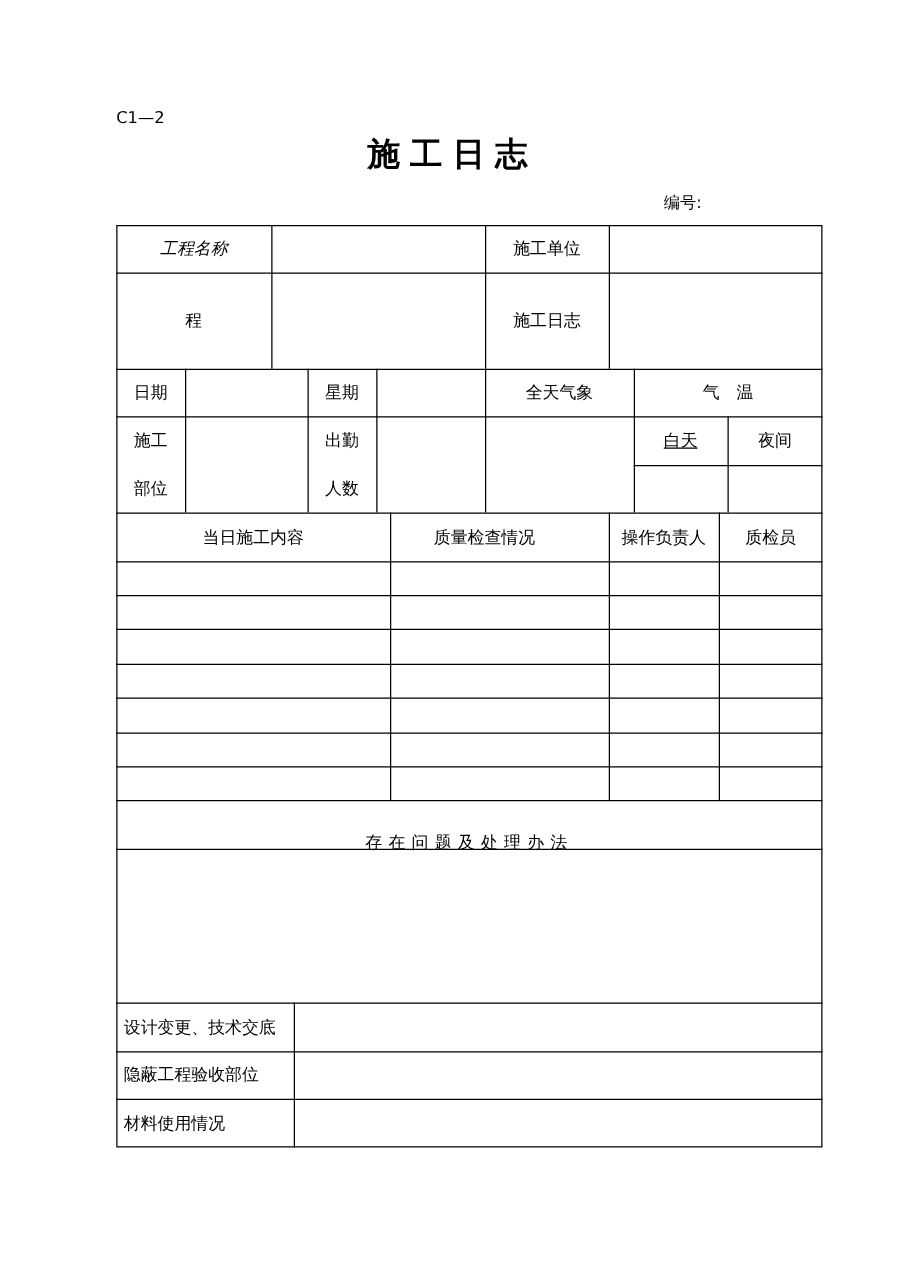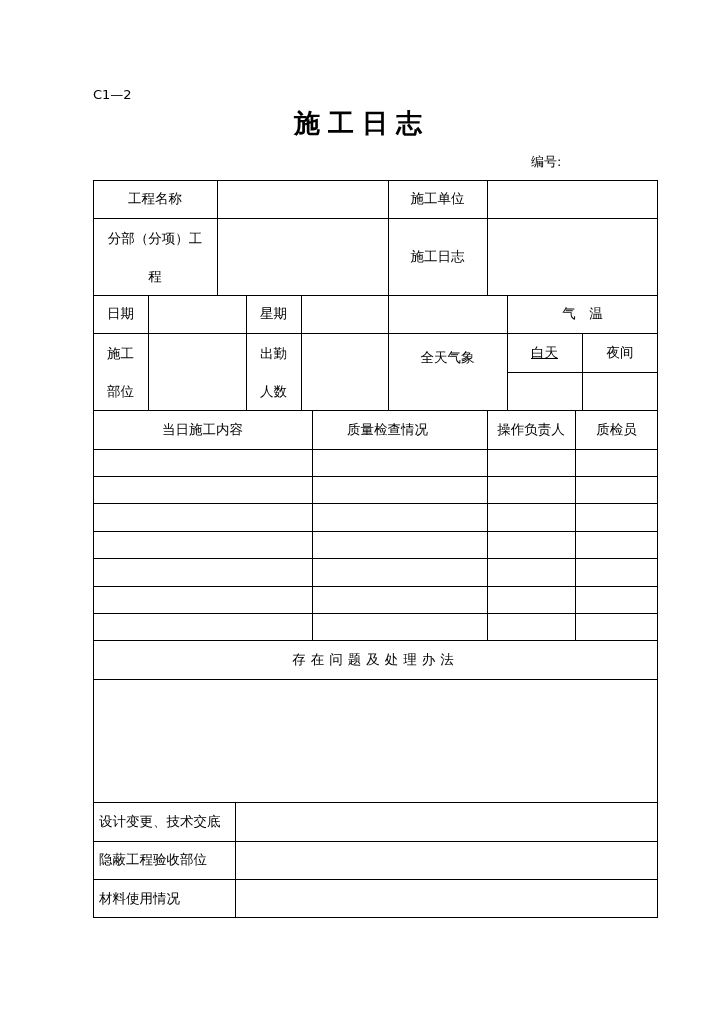--- a/index.html
+++ b/index.html
@@ -9,21 +9,21 @@
     .code { left:93px; top:87px; font-size:13px; }
     .title { left:0; width:724px; top:106px; text-align:center; font-size:26px; font-weight:bold; letter-spacing:8px; }
     .serial { left:531px; top:153px; font-size:13px; }
     .cell { position:absolute; box-sizing:border-box; display:flex; align-items:center; justify-content:center;
       font-size:13.5px; text-align:center; }
     .hl { position:absolute; height:1px; background:#000; }
     .vl { position:absolute; width:1px; background:#000; }
     .box { position:absolute; left:93px; top:180px; width:565px; height:738px; border:1px solid #000; box-sizing:border-box; }
     .left { justify-content:flex-start; padding-left:6px; }
     .stack { flex-direction:column; line-height:38px; }
-    .spaced { letter-spacing:5px; }
+    .spaced { letter-spacing:5px;margin-top:14px; }
   </style>
 </head>
 <body>
 
 <div class="abs code">C1—2</div>
 <div class="abs title">施工日志</div>
 <div class="abs serial">编号:</div>
 
 <div class="box"></div>
 
@@ -55,38 +55,37 @@
 <div class="vl" style="left:388px;top:295px;height:115px;"></div>
 <div class="vl" style="left:507px;top:295px;height:115px;"></div>
 <div class="vl" style="left:582px;top:333px;height:77px;"></div>
 
 <div class="vl" style="left:312px;top:410px;height:230px;"></div>
 <div class="vl" style="left:487px;top:410px;height:230px;"></div>
 <div class="vl" style="left:575px;top:410px;height:230px;"></div>
 
 <div class="vl" style="left:235px;top:802px;height:116px;"></div>
 
-<div class="cell" style="left:93px;top:180px;width:124px;height:38px;">工程名称</div>
+<div class="cell" style="left:93px;top:180px;width:124px;height:38px;font-style:italic;">工程名称</div>
 <div class="cell" style="left:218px;top:180px;width:170px;height:38px;"></div>
 <div class="cell" style="left:388px;top:180px;width:99px;height:38px;">施工单位</div>
 <div class="cell" style="left:488px;top:180px;width:170px;height:38px;"></div>
 
 <div class="cell stack" style="left:93px;top:218px;width:124px;height:77px;">
-  <span>分部（分项）工</span>
   <span>程</span>
 </div>
 <div class="cell" style="left:218px;top:218px;width:170px;height:77px;"></div>
 <div class="cell" style="left:388px;top:218px;width:99px;height:77px;">施工日志</div>
 <div class="cell" style="left:488px;top:218px;width:170px;height:77px;"></div>
 
 <div class="cell" style="left:93px;top:295px;width:55px;height:38px;">日期</div>
 <div class="cell" style="left:149px;top:295px;width:97px;height:38px;"></div>
 <div class="cell" style="left:246px;top:295px;width:55px;height:38px;">星期</div>
 <div class="cell" style="left:302px;top:295px;width:86px;height:38px;"></div>
-<div class="cell" style="left:388px;top:295px;width:119px;height:38px;margin-top:44px;">全天气象</div>
+<div class="cell" style="left:388px;top:295px;width:119px;height:38px;">全天气象</div>
 <div class="cell" style="left:507px;top:295px;width:151px;height:38px;">气　温</div>
 
 <div class="cell stack" style="left:93px;top:333px;width:55px;height:77px;">
   <span>施工</span>
   <span>部位</span>
 </div>
 <div class="cell" style="left:149px;top:333px;width:97px;height:77px;"></div>
 <div class="cell stack" style="left:246px;top:333px;width:55px;height:77px;">
   <span>出勤</span>
   <span>人数</span>

